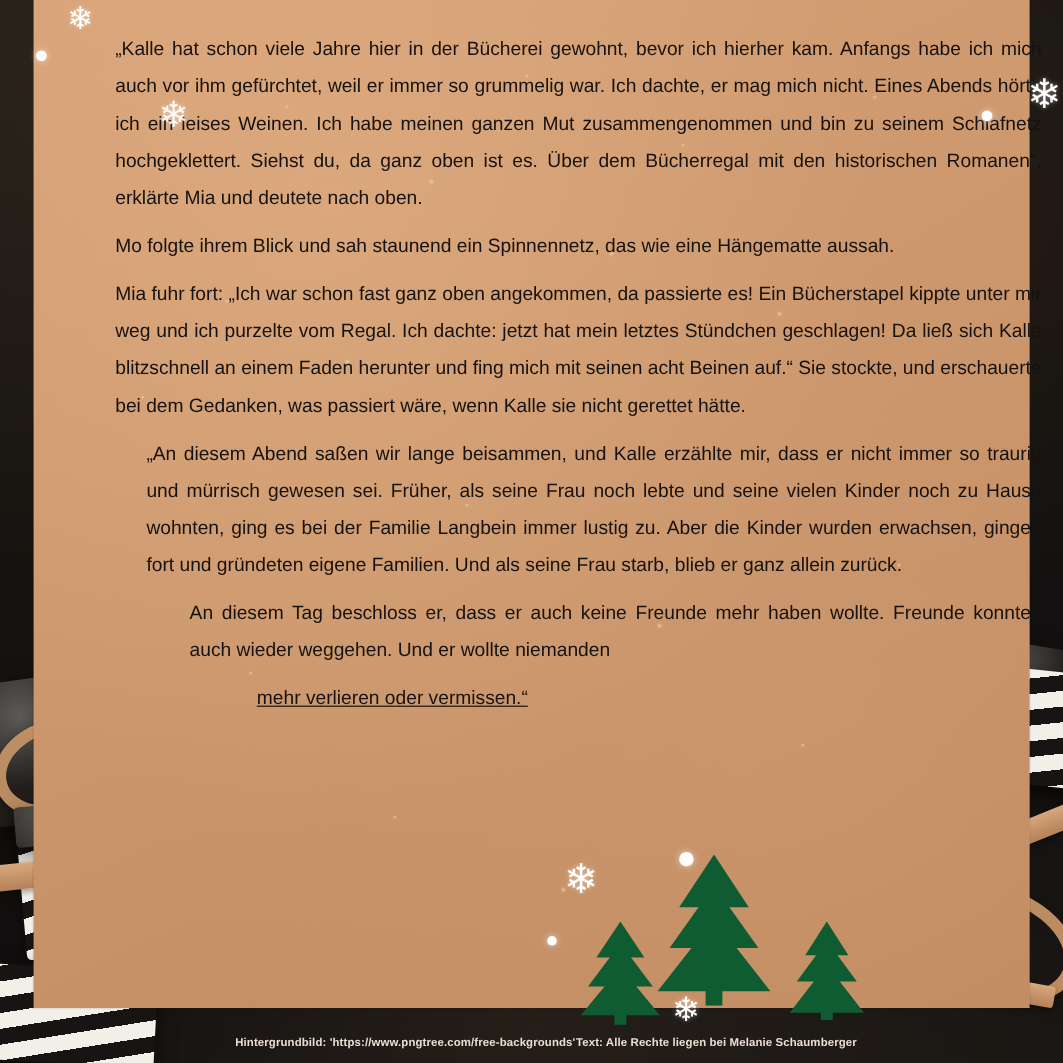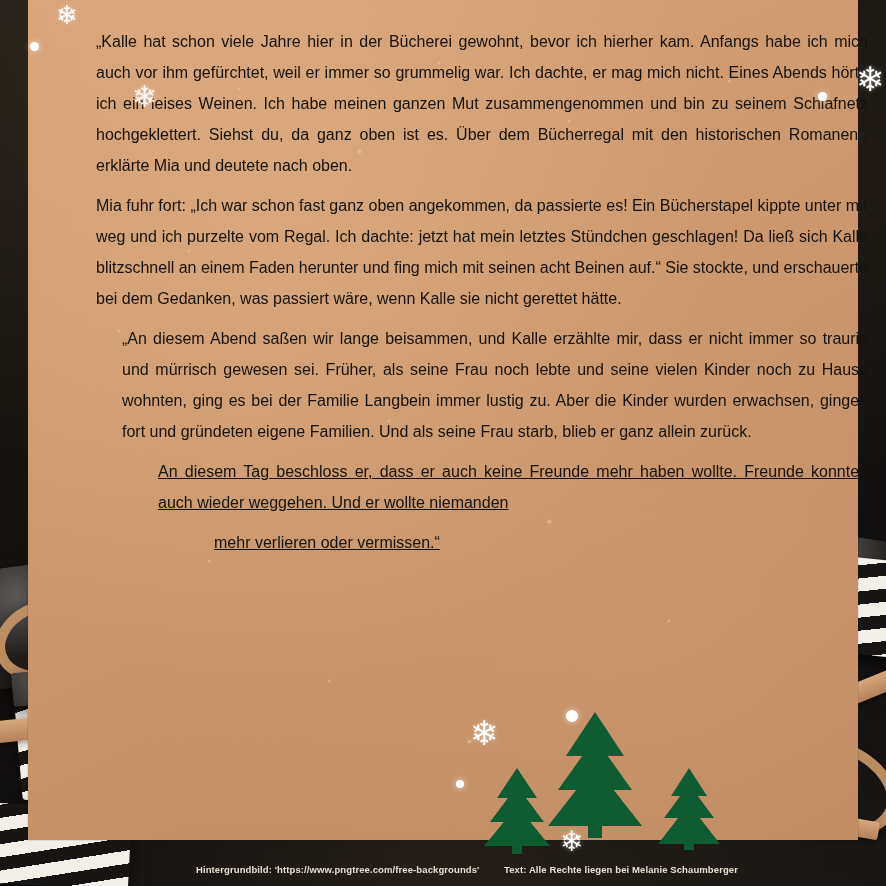--- a/index.html
+++ b/index.html
@@ -63,34 +63,34 @@
     width: 772px;
     color: #16120f;
     font-size: 16px;
     line-height: 31px;
     text-align: justify;
   }
   .text-col p {
     margin: 0 0 9px 0;
   }
   .p-indent-1 { text-indent: 0; padding-left: 26px; }
-  .p-indent-2 { padding-left: 62px; text-decoration: underline; }
+  .p-indent-2 { padding-left: 62px; }
   .last-line { padding-left: 118px; text-decoration: underline; }
 
   
   .credit {
     position: absolute;
     bottom: 11px;
     font-size: 9.5px;
     color: #e9ded3;
     letter-spacing: 0.1px;
     font-weight: bold;
   }
   .credit-left { left: 196px; }
-  .credit-right { left: 504px; }
+  .credit-right { left: 480px; }
 
   
   .gift {
     position: absolute;
     border-radius: 4px;
   }
   .gift-stripe {
     background: repeating-linear-gradient(
       -12deg,
       #f2efe9 0px, #f2efe9 13px,
@@ -169,20 +169,21 @@
       <i style="left:520px;top:520px;width:3px;height:3px;"></i>
       <i style="left:720px;top:470px;width:2px;height:2px;"></i>
       <i style="left:640px;top:620px;width:2px;height:2px;"></i>
       <i style="left:180px;top:560px;width:2px;height:2px;"></i>
       <i style="left:300px;top:680px;width:2px;height:2px;"></i>
       <i style="left:440px;top:740px;width:3px;height:3px;"></i>
     </div>
 
     <div class="text-col">
       <p>„Kalle hat schon viele Jahre hier in der Bücherei gewohnt, bevor ich hierher kam. Anfangs habe ich mich auch vor ihm gefürchtet, weil er immer so grummelig war. Ich dachte, er mag mich nicht. Eines Abends hörte ich ein leises Weinen. Ich habe meinen ganzen Mut zusammengenommen und bin zu seinem Schlafnetz hochgeklettert. Siehst du, da ganz oben ist es. Über dem Bücherregal mit den historischen Romanen“, erklärte Mia und deutete nach oben.</p>
+      <p>Mo folgte ihrem Blick und sah staunend ein Spinnennetz, das wie eine Hängematte aussah.</p>
       <p>Mia fuhr fort: „Ich war schon fast ganz oben angekommen, da passierte es! Ein Bücherstapel kippte unter mir weg und ich purzelte vom Regal. Ich dachte: jetzt hat mein letztes Stündchen geschlagen! Da ließ sich Kalle blitzschnell an einem Faden herunter und fing mich mit seinen acht Beinen auf.“ Sie stockte, und erschauerte bei dem Gedanken, was passiert wäre, wenn Kalle sie nicht gerettet hätte.</p>
       <p class="p-indent-1">„An diesem Abend saßen wir lange beisammen, und Kalle erzählte mir, dass er nicht immer so traurig und mürrisch gewesen sei. Früher, als seine Frau noch lebte und seine vielen Kinder noch zu Hause wohnten, ging es bei der Familie Langbein immer lustig zu. Aber die Kinder wurden erwachsen, gingen fort und gründeten eigene Familien. Und als seine Frau starb, blieb er ganz allein zurück.</p>
       <p class="p-indent-2">An diesem Tag beschloss er, dass er auch keine Freunde mehr haben wollte. Freunde konnten auch wieder weggehen. Und er wollte niemanden</p>
       <p class="last-line">mehr verlieren oder vermissen.“</p>
     </div>
   </div>
 
   <svg class="tree" style="left:540px; top:710px;" width="110" height="130" viewBox="0 0 110 130">
     <polygon points="55,2 84,46 26,46" fill="#0f5c33"></polygon>
     <polygon points="55,28 92,80 18,80" fill="#0f5c33"></polygon>

